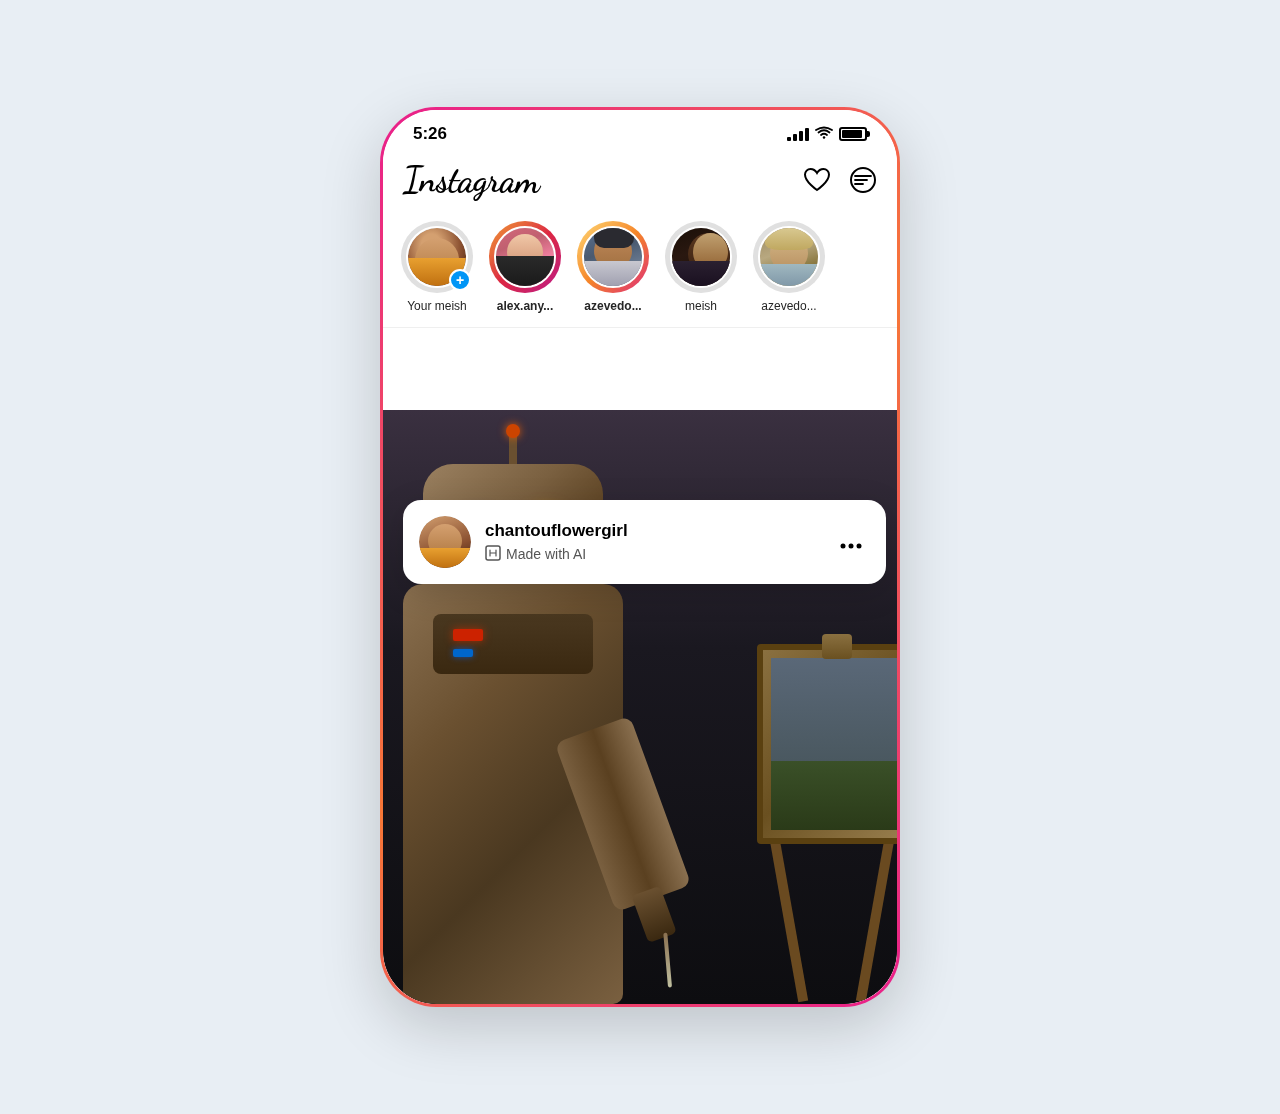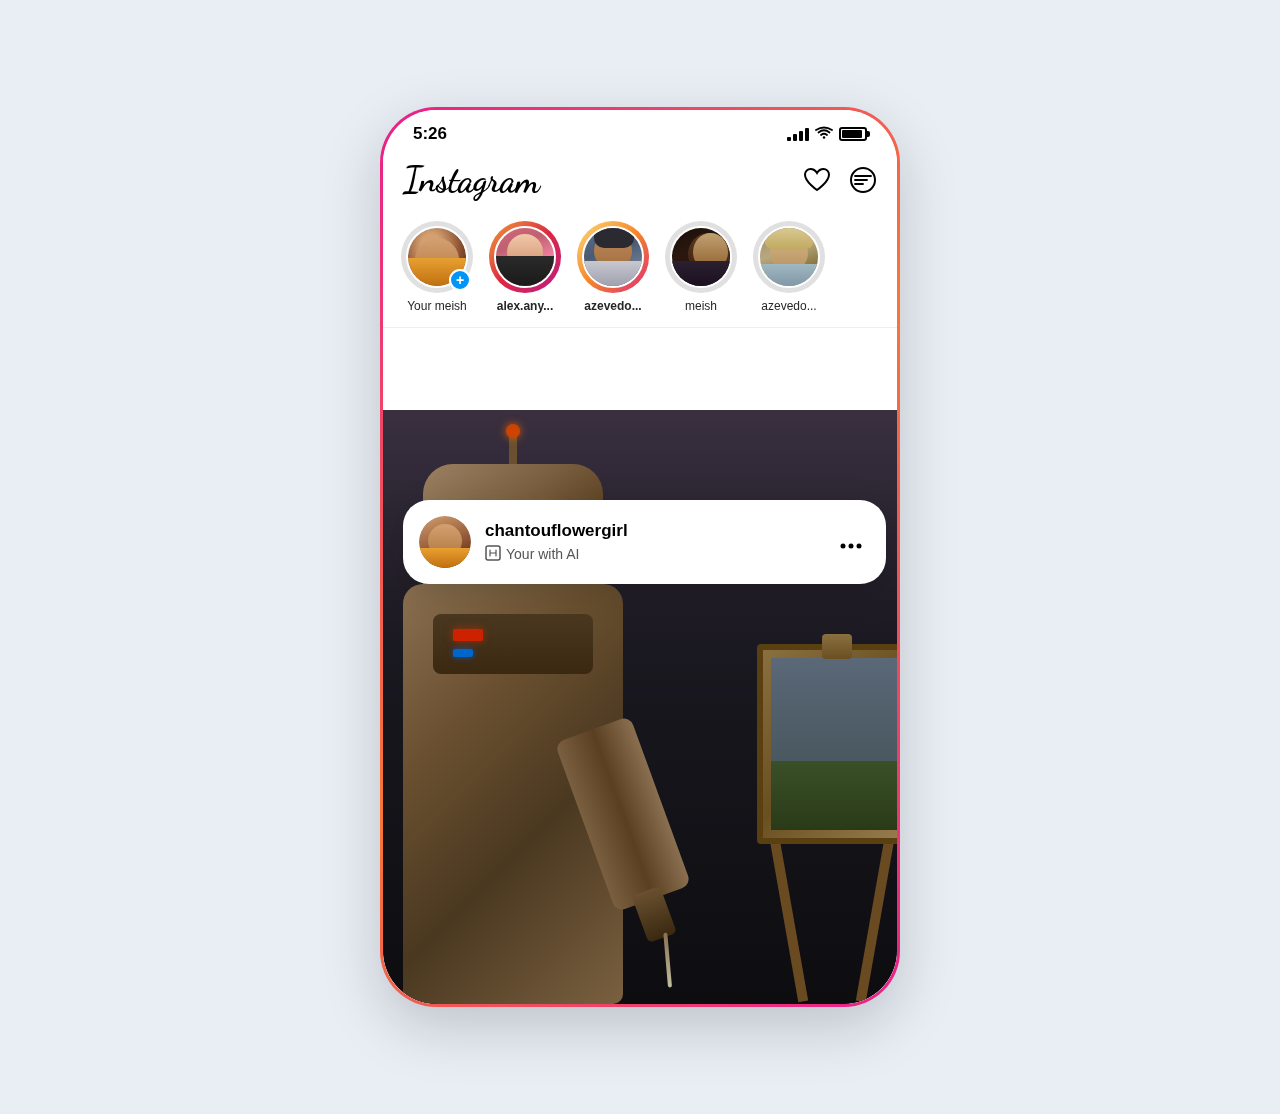--- a/index.html
+++ b/index.html
@@ -220,21 +220,21 @@
       font-weight: 600;
     }
 
     
     .post-overlay {
       position: absolute;
       top: 390px;
       left: 20px;
       right: 11px;
       background: #fff;
-      border-radius: 26px;
+      border-radius: 18px;
       padding: 16px;
       display: flex;
       align-items: center;
       gap: 14px;
       box-shadow: 0 8px 32px rgba(0,0,0,0.15);
       z-index: 10;
     }
 
     .post-avatar {
       width: 52px;
@@ -632,21 +632,21 @@
         </div>
         <div class="post-info">
           <div class="post-username">chantouflowergirl</div>
           <div class="post-subtitle">
             <span style="font-size:13px;color:#555;">
               <svg width="16" height="16" viewBox="0 0 16 16" fill="none">
                 <rect x="1" y="1" width="14" height="14" rx="2" stroke="#555" stroke-width="1.5" fill="none"></rect>
                 <path d="M5 5 L5 11 M5 8 L11 8 M11 5 L11 11" stroke="#555" stroke-width="1.2" stroke-linecap="round"></path>
               </svg>
             </span>
-            <span>Your with AI</span>
+            <span>Made with AI</span>
           </div>
         </div>
         <div class="post-menu">
           <svg width="22" height="6" viewBox="0 0 22 6">
             <circle cx="3" cy="3" r="2.5" fill="#000"></circle>
             <circle cx="11" cy="3" r="2.5" fill="#000"></circle>
             <circle cx="19" cy="3" r="2.5" fill="#000"></circle>
           </svg>
         </div>
       </div>

